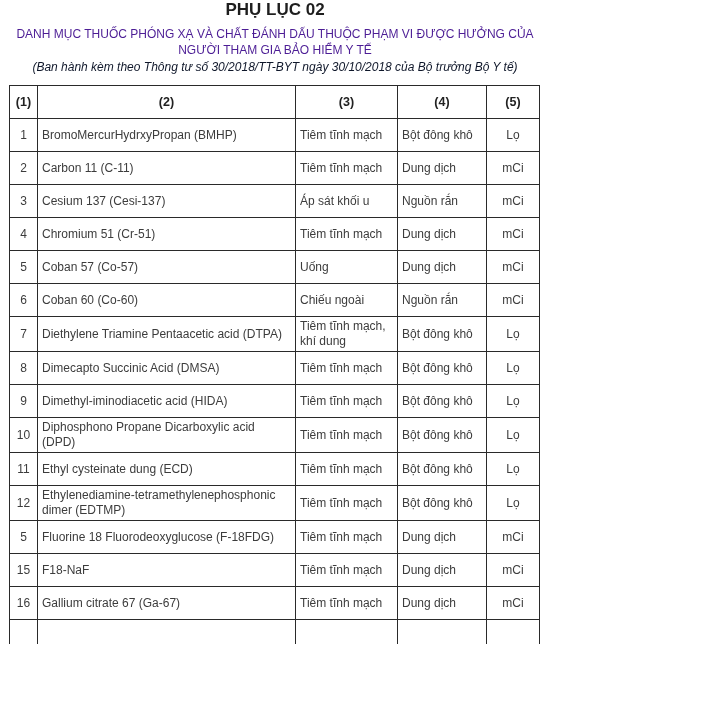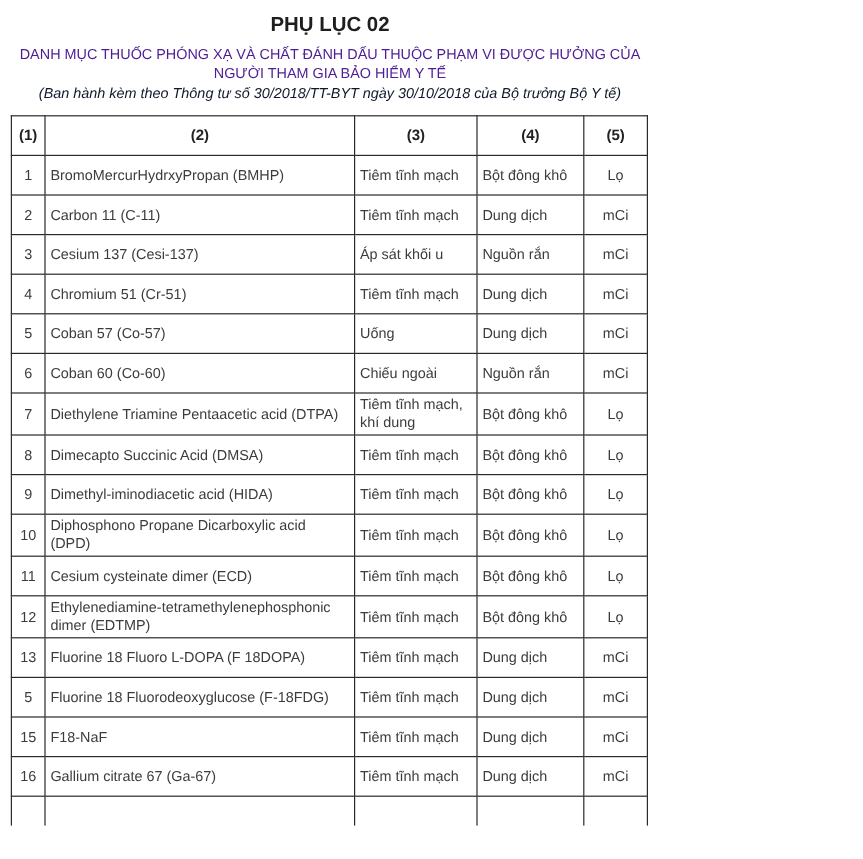--- a/index.html
+++ b/index.html
@@ -5,21 +5,21 @@
   * { margin: 0; padding: 0; box-sizing: border-box; }
   html, body { background: #ffffff; }
   body {
     width: 719px; height: 716px; overflow: hidden;
     font-family: "Liberation Sans", sans-serif;
     color: #3c3c3c;
   }
   .page { width: 719px; height: 716px; overflow: hidden; background: #fff; position: relative; }
   .content { width: 532px; margin-left: 9px; text-align: center; }
   .title {
-    padding-top: 11px; font-size: 17px; line-height: 19px;
+    font-size: 17px; line-height: 19px;
     font-weight: bold; color: #1e1e1e;
   }
   .subtitle { margin-top: 7px; font-size: 12px; line-height: 16px; color: #4c1d95; }
   .subtitle div { white-space: nowrap; }
   .note { font-size: 12px; line-height: 15px; font-style: italic; color: #0f172a; margin-top: 2px; white-space: nowrap; }
   table.drug-table {
     border-collapse: collapse; table-layout: fixed;
     width: 530px; margin-top: 10px; background: #fff;
   }
   .drug-table th, .drug-table td {
@@ -138,38 +138,31 @@
   </tr>
           <tr class="data-row">
     <td class="c-stt">10</td>
     <td class="c-name">Diphosphono Propane Dicarboxylic acid (DPD)</td>
     <td class="c-route">Tiêm tĩnh mạch</td>
     <td class="c-form">Bột đông khô</td>
     <td class="c-unit">Lọ</td>
   </tr>
           <tr class="data-row">
     <td class="c-stt">11</td>
-    <td class="c-name">Cesium cysteinate dimer (ECD)</td>
+    <td class="c-name">Ethyl cysteinate dung (ECD)</td>
     <td class="c-route">Tiêm tĩnh mạch</td>
     <td class="c-form">Bột đông khô</td>
     <td class="c-unit">Lọ</td>
   </tr>
           <tr class="data-row">
     <td class="c-stt">12</td>
     <td class="c-name">Ethylenediamine-tetramethylenephosphonic dimer (EDTMP)</td>
     <td class="c-route">Tiêm tĩnh mạch</td>
     <td class="c-form">Bột đông khô</td>
     <td class="c-unit">Lọ</td>
-  </tr>
-          <tr class="data-row">
-    <td class="c-stt">13</td>
-    <td class="c-name">Fluorine 18 Fluoro L-DOPA (F 18DOPA)</td>
-    <td class="c-route">Tiêm tĩnh mạch</td>
-    <td class="c-form">Dung dịch</td>
-    <td class="c-unit">mCi</td>
   </tr>
           <tr class="data-row">
     <td class="c-stt">5</td>
     <td class="c-name">Fluorine 18 Fluorodeoxyglucose (F-18FDG)</td>
     <td class="c-route">Tiêm tĩnh mạch</td>
     <td class="c-form">Dung dịch</td>
     <td class="c-unit">mCi</td>
   </tr>
           <tr class="data-row">
     <td class="c-stt">15</td>

